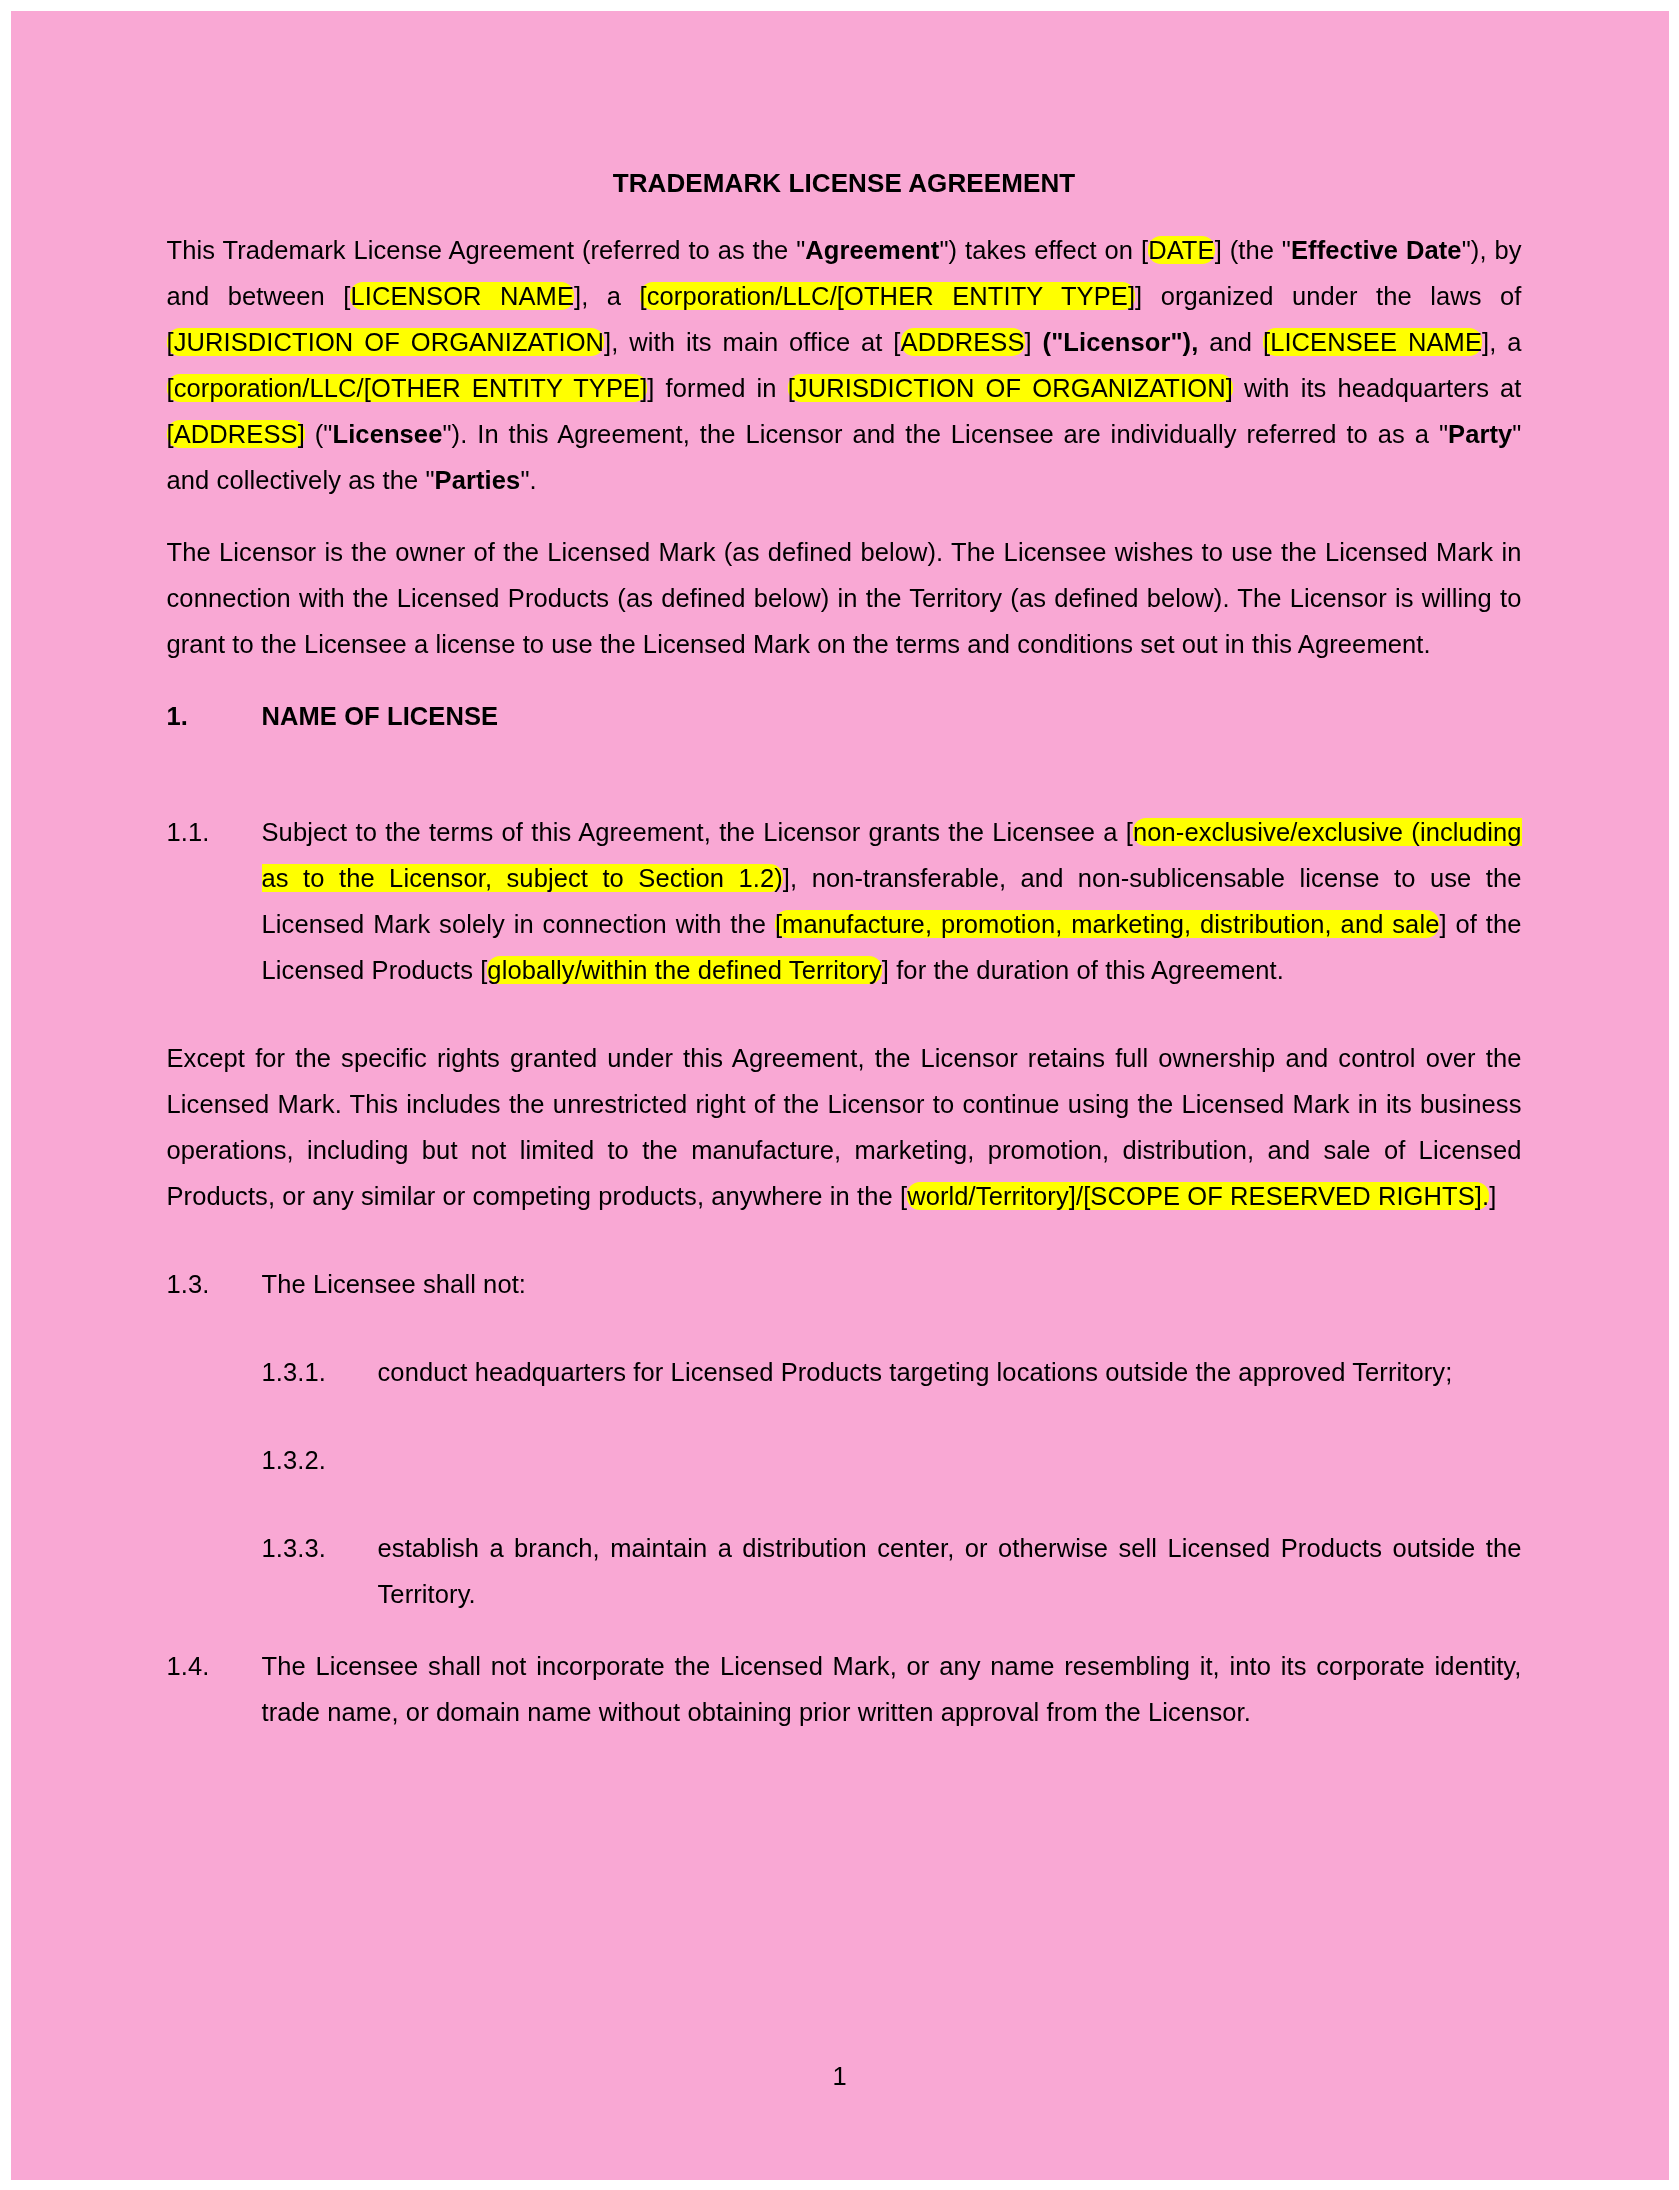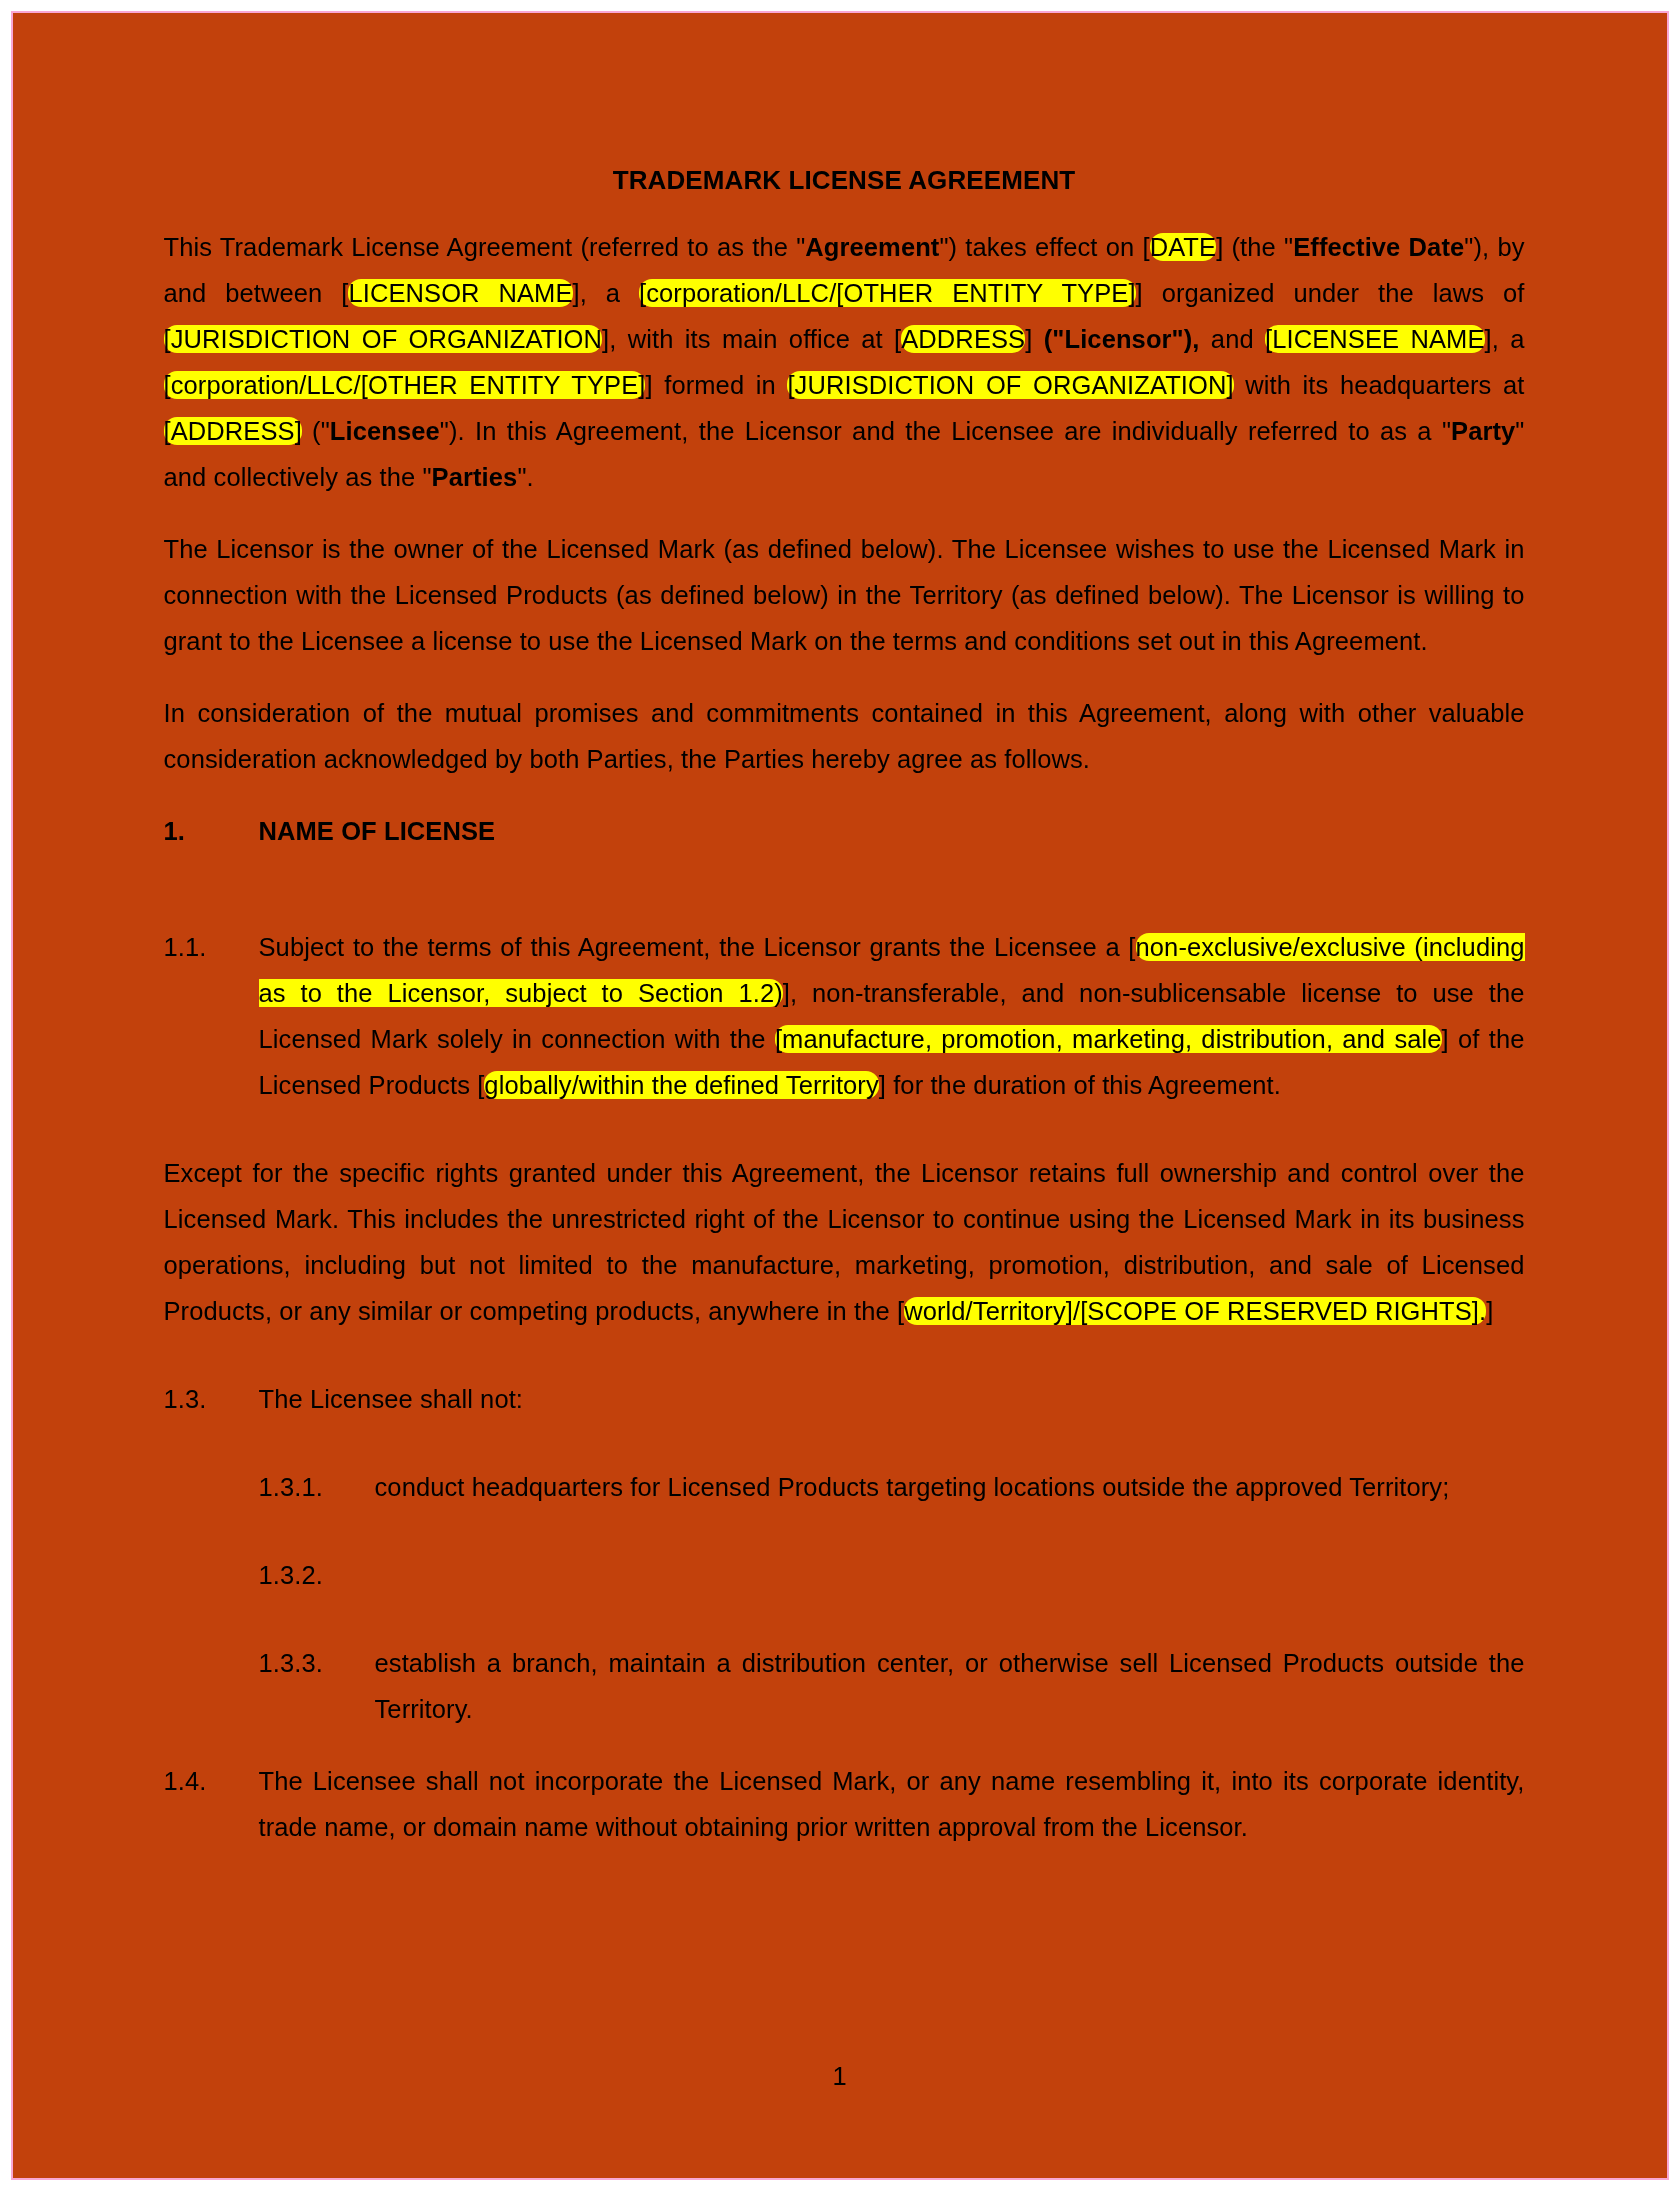--- a/index.html
+++ b/index.html
@@ -7,24 +7,24 @@
     width: 1679px; height: 2190px;
     position: relative;
     background: #ffffff;
     font-family: "Liberation Sans", "DejaVu Sans", sans-serif;
     color: #000000;
     overflow: hidden;
   }
   .page {
     position: absolute;
     left: 10.5px; top: 10.5px; right: 10.5px; bottom: 10.5px;
-    border: 2px solid #f9a8d4;
+    border: 5px solid #f9a8d4;
     box-sizing: border-box;
     padding: 144px 142px 0 151px;
-    background: #c2410c;
+    background: #f9a8d4;
   }
   .doc {
     font-size: 25.5px;
     line-height: 46px;
     letter-spacing: 0.1px;
   }
   .title {
     text-align: center;
     font-weight: bold;
     font-size: 26px;
@@ -71,21 +71,20 @@
 <body>
 
 <div class="page doc">
 
   <div class="title">TRADEMARK LICENSE AGREEMENT</div>
 
   <div class="para"><span>This Trademark License Agreement (referred to as the "</span><span class="b">Agreement</span><span>") takes effect on [</span><span class="hl">DATE</span><span>] (the "</span><span class="b">Effective Date</span><span>"), by and between [</span><span class="hl">LICENSOR NAME</span><span>], a </span><span class="hl">[corporation/LLC/[OTHER ENTITY TYPE]</span><span>] organized under the laws of </span><span class="hl">[JURISDICTION OF ORGANIZATION</span><span>], with its main office at [</span><span class="hl">ADDRESS</span><span>] </span><span class="b">("Licensor"),</span><span> and </span><span class="hl">[LICENSEE NAME</span><span>], a </span><span class="hl">[corporation/LLC/[OTHER ENTITY TYPE]</span><span>] formed in </span><span class="hl">[JURISDICTION OF ORGANIZATION]</span><span> with its headquarters at </span><span class="hl">[ADDRESS]</span><span> ("</span><span class="b">Licensee</span><span>"). In this Agreement, the Licensor and the Licensee are individually referred to as a "</span><span class="b">Party</span><span>" and collectively as the "</span><span class="b">Parties</span><span>".</span></div>
 
   <div class="para"><span>The Licensor is the owner of the Licensed Mark (as defined below). The Licensee wishes to use the Licensed Mark in connection with the Licensed Products (as defined below) in the Territory (as defined below). The Licensor is willing to grant to the Licensee a license to use the Licensed Mark on the terms and conditions set out in this Agreement.</span></div>
 
-  <div class="para"><span>In consideration of the mutual promises and commitments contained in this Agreement, along with other valuable consideration acknowledged by both Parties, the Parties hereby agree as follows.</span></div>
 
   <div class="heading-row">
     <span class="num">1.</span>
     <span class="ctext">NAME OF LICENSE</span>
   </div>
 
   <div class="clause">
     <span class="num">1.1.</span>
     <div class="ctext"><span>Subject to the terms of this Agreement, the Licensor grants the Licensee a [</span><span class="hl">non-exclusive/exclusive (including as to the Licensor, subject to Section 1.2)</span><span>], non-transferable, and non-sublicensable license to use the Licensed Mark solely in connection with the </span><span class="hl">[manufacture, promotion, marketing, distribution, and sale</span><span>] of the Licensed Products [</span><span class="hl">globally/within the defined Territory</span><span>] for the duration of this Agreement.</span></div>
   </div>

